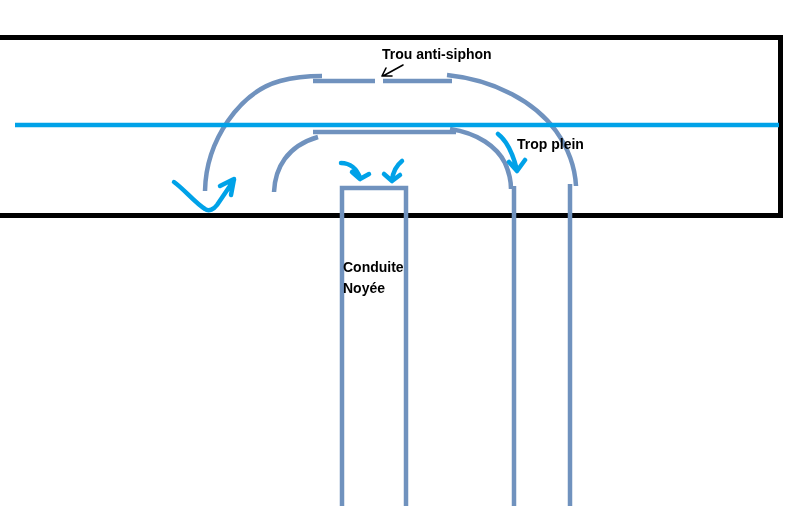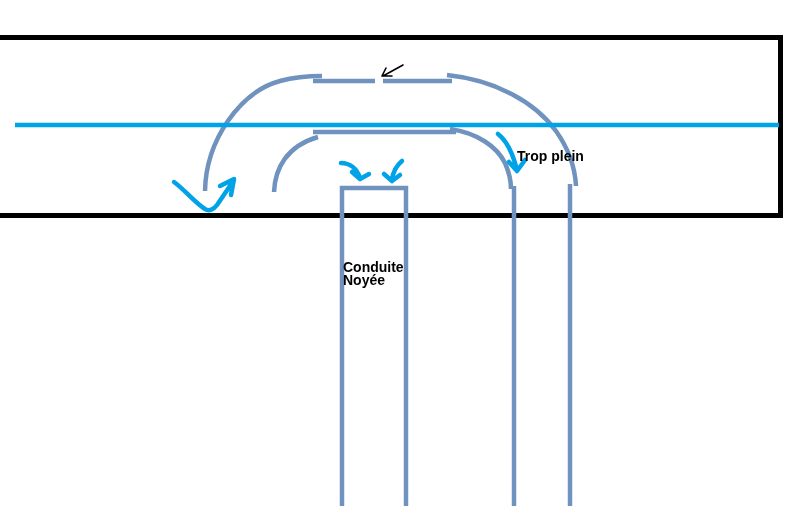--- a/index.html
+++ b/index.html
@@ -23,23 +23,23 @@
   .label {
     position: absolute;
     color: #000000;
     font-weight: bold;
     font-size: 14px;
     line-height: 16px;
     white-space: nowrap;
     letter-spacing: 0px;
   }
   #label-anti-siphon { left: 382px; top: 46px; }
-  #label-trop-plein  { left: 517px; top: 148px; text-align: right; }
+  #label-trop-plein  { left: 517px; top: 136px; text-align: right; }
   #label-conduite-1  { left: 343px; top: 259px; }
-  #label-conduite-2  { left: 343px; top: 272px; }
+  #label-conduite-2  { left: 343px; top: 280px; }
 </style>
 </head>
 <body>
 
 <div id="canvas">
 
   <svg id="drawing" width="802" height="506" viewBox="0 0 802 506">
 
     <g fill="none" stroke-width="5" stroke="#000000">
       <path d="M0,37.5 H783"></path>
@@ -70,20 +70,21 @@
     <g fill="none" stroke-width="4.5" stroke-linecap="round" stroke-linejoin="round" stroke="#00a2e8">
       <path d="M174,182 C184,189 195,203 205,209 C209,212 214,209 217,205 L234,180 M234,179 L220,186 M234,179 L231,195"></path>
       <path d="M341,163 C350,163 357,169 360,178 M360,179 L352,172 M360,179 L369,174"></path>
       <path d="M402,161 C397,165 393,172 392,180 M392,181 L384,174 M392,181 L400,175"></path>
       <path d="M498,134 C507,141 513,154 517,170 M517,171 L509,162 M517,171 L525,160"></path>
     </g>
 
     <path fill="none" stroke-width="1.6" stroke-linecap="round" d="M403,65 L383,76 M382,76 L392,76 M382,76 L386,68" stroke="#000000"></path>
   </svg>
 
+  <div class="label" id="label-anti-siphon">Trou anti-siphon</div>
 
   <div class="label" id="label-trop-plein">Trop plein</div>
 
   <div class="label" id="label-conduite-1">Conduite</div>
 
   <div class="label" id="label-conduite-2">Noyée</div>
 
 </div>
 
 </body></html>

